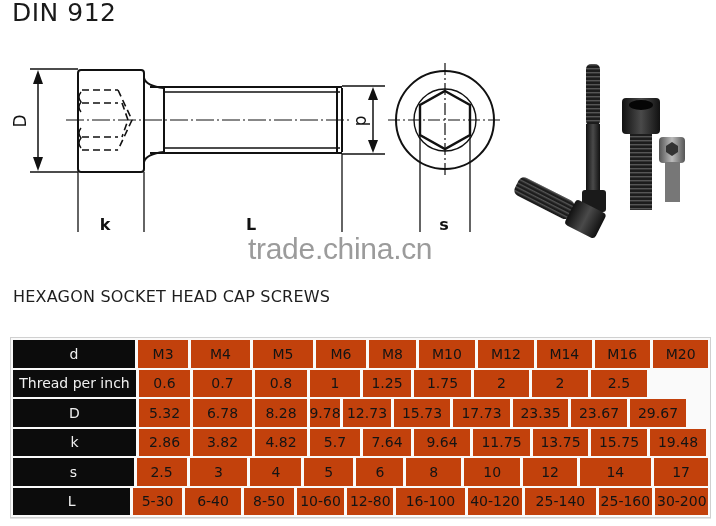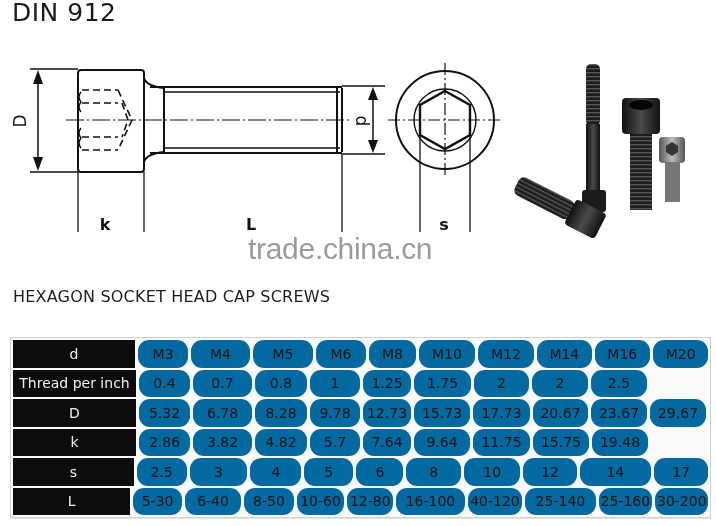--- a/index.html
+++ b/index.html
@@ -5,21 +5,21 @@
   html, body { margin:0; padding:0; background:#ffffff; }
   body { width:716px; height:526px; position:relative; overflow:hidden; font-family:"DejaVu Sans", "Liberation Sans", sans-serif; }
   .title { position:absolute; left:12px; top:-2px; font-size:25px; color:#1a1a1a; letter-spacing:0.5px; }
   .drawing { position:absolute; left:0; top:40px; width:716px; height:240px; }
   .watermark { position:absolute; left:248px; top:232px; font-size:30px; color:#8a8a8a; font-family:"Liberation Sans", sans-serif; letter-spacing:-0.3px; opacity:0.85; }
   .subtitle { position:absolute; left:13px; top:287px; font-size:16px; color:#1e1e1e; letter-spacing:0.2px; }
   .spec-table { position:absolute; left:10px; top:337px; width:699px; border:1px solid #d0d0d0; padding:1px 0 1px 0; background:#fafafa; box-shadow:0 1px 0 #e4e4e4; }
   .row { display:flex; height:29.5px; margin-bottom:0; }
   .cell { display:flex; align-items:center; justify-content:center; font-size:14px; margin:1px 1.5px; box-sizing:border-box; }
   .hcell { background:#0c0c0c; color:#f0f0f0; width:123px; margin-left:2px; }
-  .vcell { background:#0369a1; color:#141414;border-radius:11px; }
+  .vcell { background:#c2410c; color:#141414; }
 </style>
 </head>
 <body>
 
 <div class="title">DIN 912</div>
 
 <svg class="drawing" viewBox="0 40 716 240" width="716" height="240">
   <g stroke="#111" fill="none" stroke-width="2">
 
     <rect x="78" y="70" width="66" height="102" rx="3"></rect>
@@ -131,52 +131,53 @@
     <div class="cell vcell" style="width:50px">M6</div>
     <div class="cell vcell" style="width:48px">M8</div>
     <div class="cell vcell" style="width:56px">M10</div>
     <div class="cell vcell" style="width:57px">M12</div>
     <div class="cell vcell" style="width:55px">M14</div>
     <div class="cell vcell" style="width:56px">M16</div>
     <div class="cell vcell" style="width:56px">M20</div>
   </div>
   <div class="row">
     <div class="cell hcell">Thread per inch</div>
-    <div class="cell vcell" style="width:51px">0.4</div>
+    <div class="cell vcell" style="width:51px">0.6</div>
     <div class="cell vcell" style="width:59px">0.7</div>
     <div class="cell vcell" style="width:52px">0.8</div>
     <div class="cell vcell" style="width:50px">1</div>
     <div class="cell vcell" style="width:48px">1.25</div>
     <div class="cell vcell" style="width:57px">1.75</div>
     <div class="cell vcell" style="width:55px">2</div>
     <div class="cell vcell" style="width:56px">2</div>
     <div class="cell vcell" style="width:56px">2.5</div>
   </div>
   <div class="row">
     <div class="cell hcell">D</div>
     <div class="cell vcell" style="width:51px">5.32</div>
     <div class="cell vcell" style="width:59px">6.78</div>
     <div class="cell vcell" style="width:52px">8.28</div>
-    <div class="cell vcell" style="width:50px">9.78</div>
+    <div class="cell vcell" style="width:30px">9.78</div>
     <div class="cell vcell" style="width:48px">12.73</div>
     <div class="cell vcell" style="width:56px">15.73</div>
     <div class="cell vcell" style="width:57px">17.73</div>
-    <div class="cell vcell" style="width:55px">20.67</div>
+    <div class="cell vcell" style="width:55px">23.35</div>
     <div class="cell vcell" style="width:56px">23.67</div>
     <div class="cell vcell" style="width:56px">29.67</div>
   </div>
   <div class="row">
     <div class="cell hcell">k</div>
     <div class="cell vcell" style="width:51px">2.86</div>
     <div class="cell vcell" style="width:59px">3.82</div>
     <div class="cell vcell" style="width:52px">4.82</div>
     <div class="cell vcell" style="width:50px">5.7</div>
     <div class="cell vcell" style="width:48px">7.64</div>
     <div class="cell vcell" style="width:56px">9.64</div>
     <div class="cell vcell" style="width:57px">11.75</div>
+    <div class="cell vcell" style="width:55px">13.75</div>
     <div class="cell vcell" style="width:56px">15.75</div>
     <div class="cell vcell" style="width:56px">19.48</div>
   </div>
   <div class="row">
     <div class="cell hcell">s</div>
     <div class="cell vcell" style="width:51px">2.5</div>
     <div class="cell vcell" style="width:59px">3</div>
     <div class="cell vcell" style="width:52px">4</div>
     <div class="cell vcell" style="width:50px">5</div>
     <div class="cell vcell" style="width:48px">6</div>

